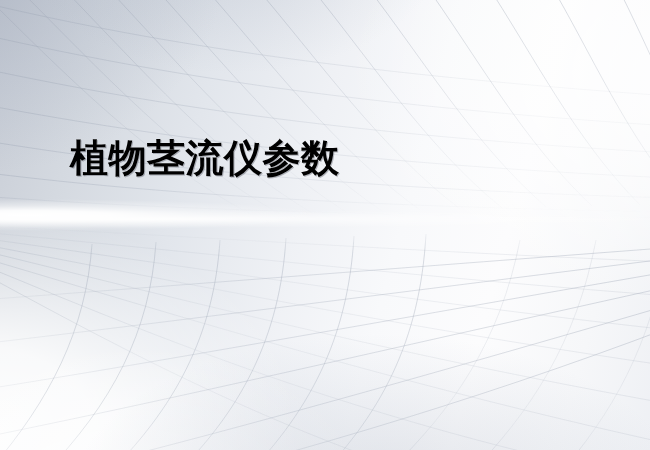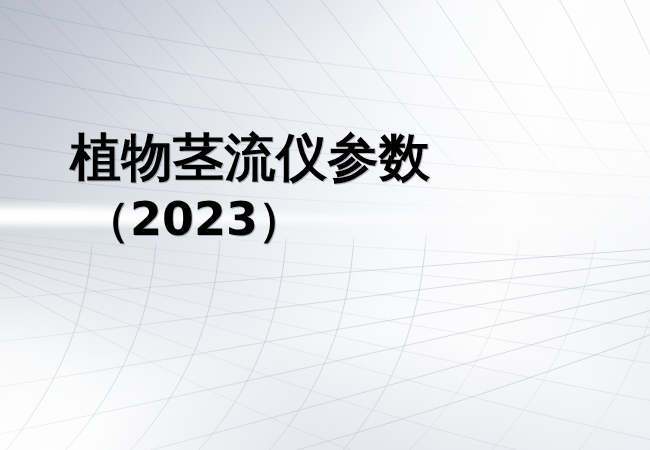--- a/index.html
+++ b/index.html
@@ -117,21 +117,21 @@
     color: #000000;
     font-weight: 700;
     letter-spacing: 0.5px;
     white-space: nowrap;
     text-shadow:
       0 0 1px rgba(255,255,255,0.55),
       1px 1px 0 rgba(20,24,40,0.30);
   }
 
   .title-main {
-    font-size: 51px;
+    font-size: 38px;
     line-height: 60px;
   }
 
   .title-sub {
     font-size: 46px;
     line-height: 62px;
     padding-left: 14px;
     letter-spacing: 0px;
   }
 </style>
@@ -244,16 +244,15 @@
         </g>
 
       </g>
     </svg>
   </div>
 
   <div class="bg-layer bg-glow"></div>
 
   <div class="title-block">
     <div class="title-line title-main">植物茎流仪参数</div>
-    <div class="title-line title-sub">（2023）</div>
   </div>
 
 </div>
 
 </body></html>

